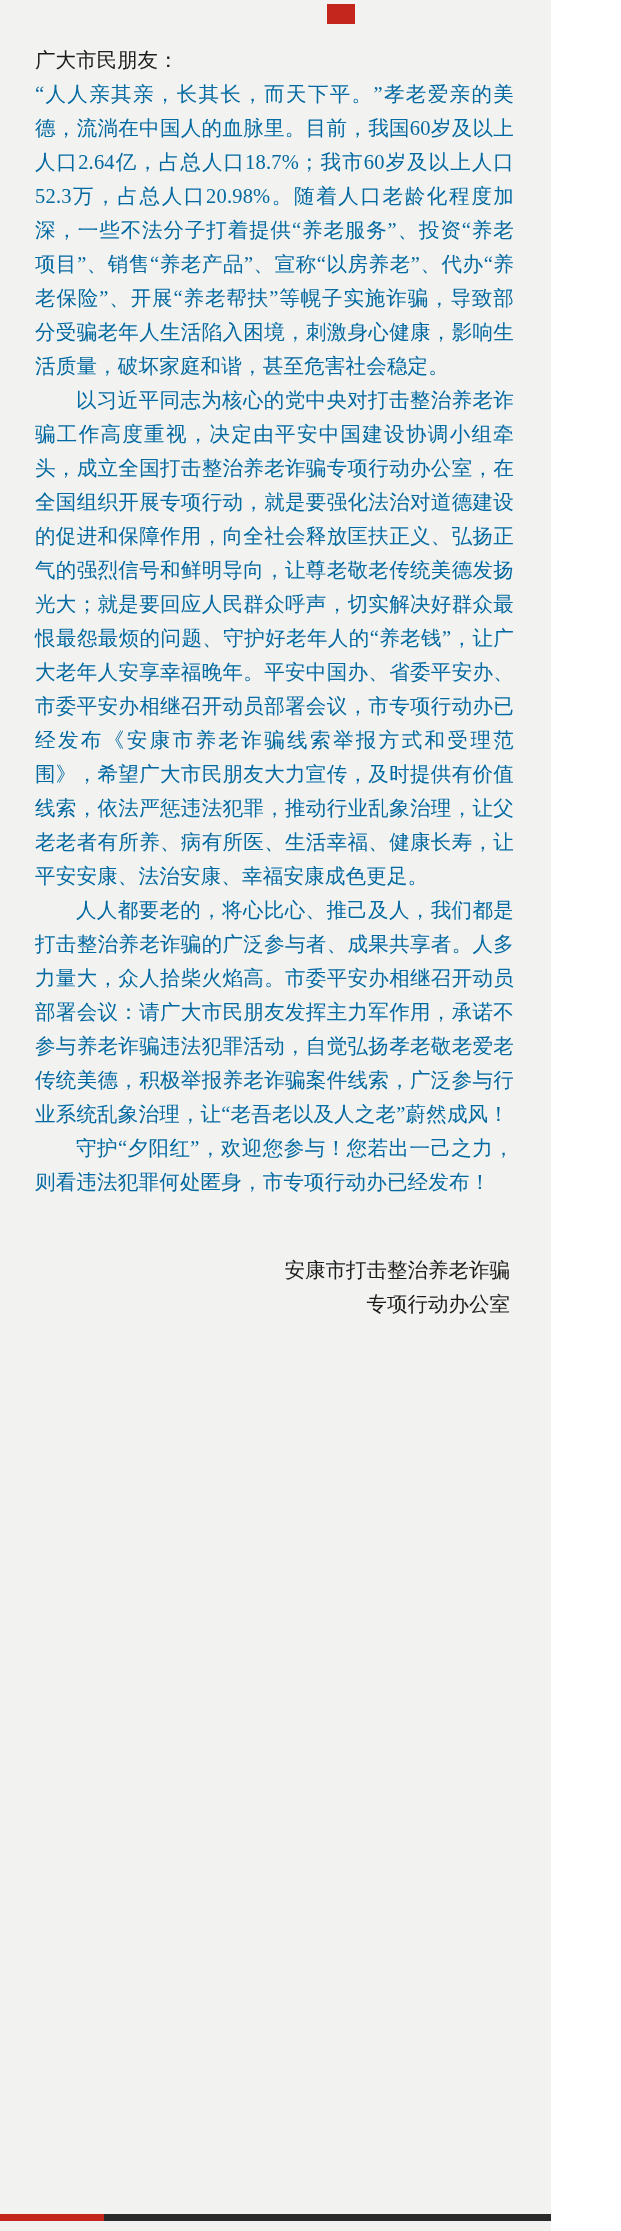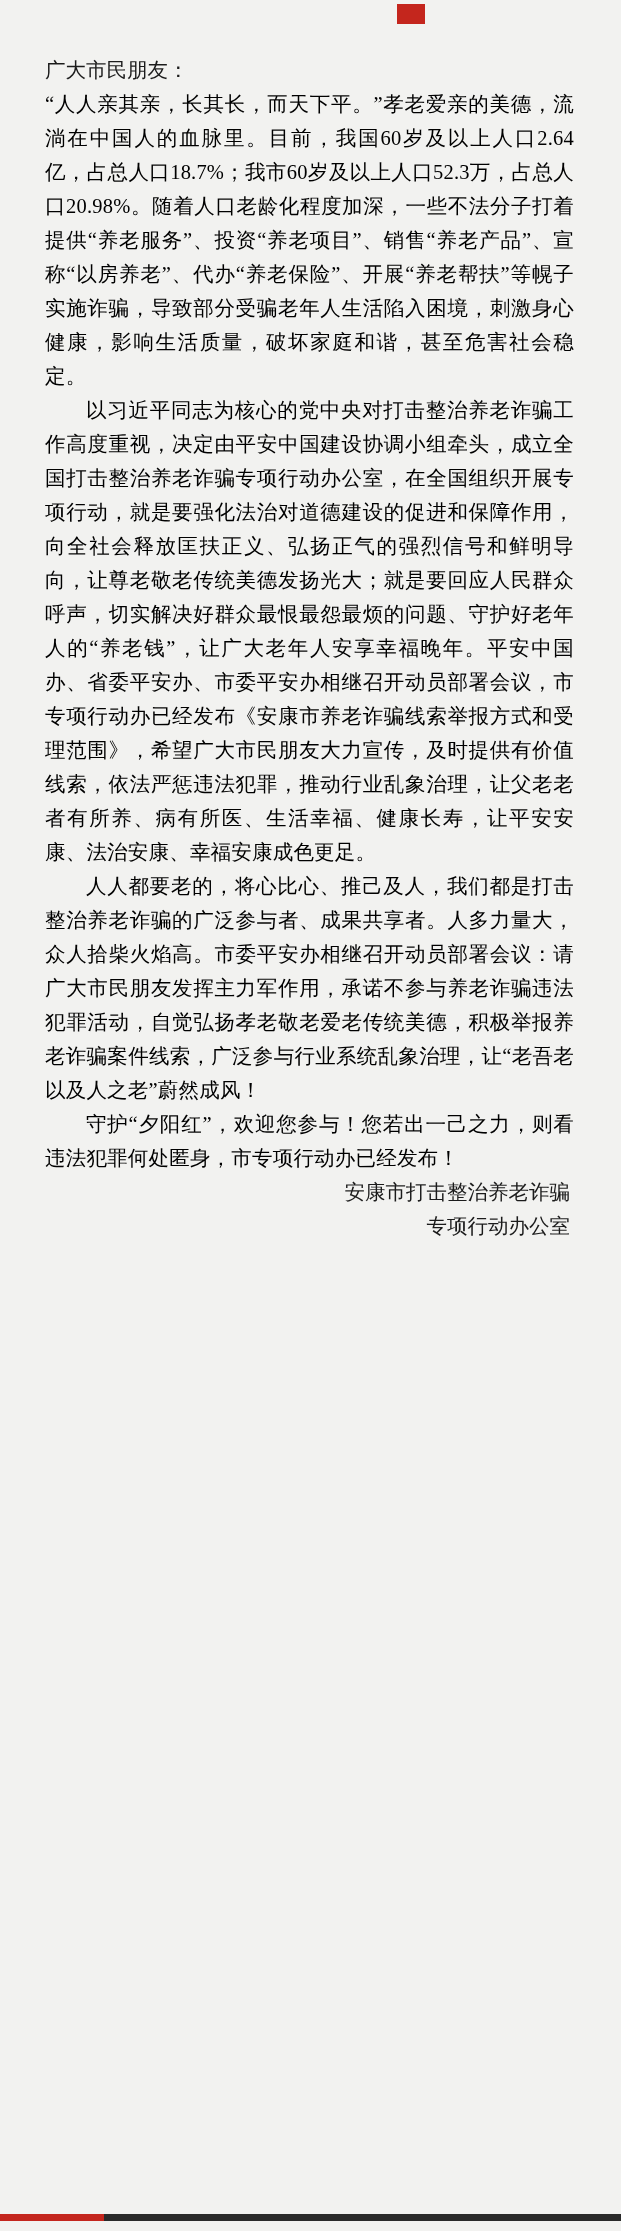--- a/index.html
+++ b/index.html
@@ -6,61 +6,62 @@
     margin: 0;
     padding: 0;
   }
   body {
     width: 621px;
     background: #ffffff;
     font-family: "Liberation Sans", "DejaVu Sans", sans-serif;
   }
   .page {
     position: relative;
-    width: 621px;
+    width: 551px;
     min-height: 2231px;
     background: #f2f2f0;
     box-sizing: border-box;
-    padding: 17px;
+    padding: 7px;
     overflow: hidden;
   }
   
   .top-mark {
     position: absolute;
     top: 4px;
     right: 196px;
     width: 28px;
     height: 20px;
     background: #c4261d;
   }
   .body-area {
     position: relative;
     padding: 36px 30px 0 28px;
   }
   .para {
     font-size: 20.5px;
     line-height: 34px;
-    color: #000000;
+    color: #0369a1;
     text-align: justify;
     text-justify: inter-ideograph;
     margin: 0 0 0 0;
     letter-spacing: 0.2px;
     font-family: "Liberation Serif", "DejaVu Serif", serif;
   }
   .para.indent {
     text-indent: 2em;
     font-family: Liberation Serif, serif;
   }
   .salutation {
     font-size: 20.5px;
     line-height: 34px;
     color: #1b1b1b;
     font-family: "Liberation Serif", "DejaVu Serif", serif;
   }
   .sign-block {
+    margin-top: 54px;
     text-align: right;
     padding-right: 4px;
   }
   .sign-line {
     font-size: 20.5px;
     line-height: 34px;
     color: #1b1b1b;
     font-family: "Liberation Serif", "DejaVu Serif", serif;
   }
   .bottom-bar {

